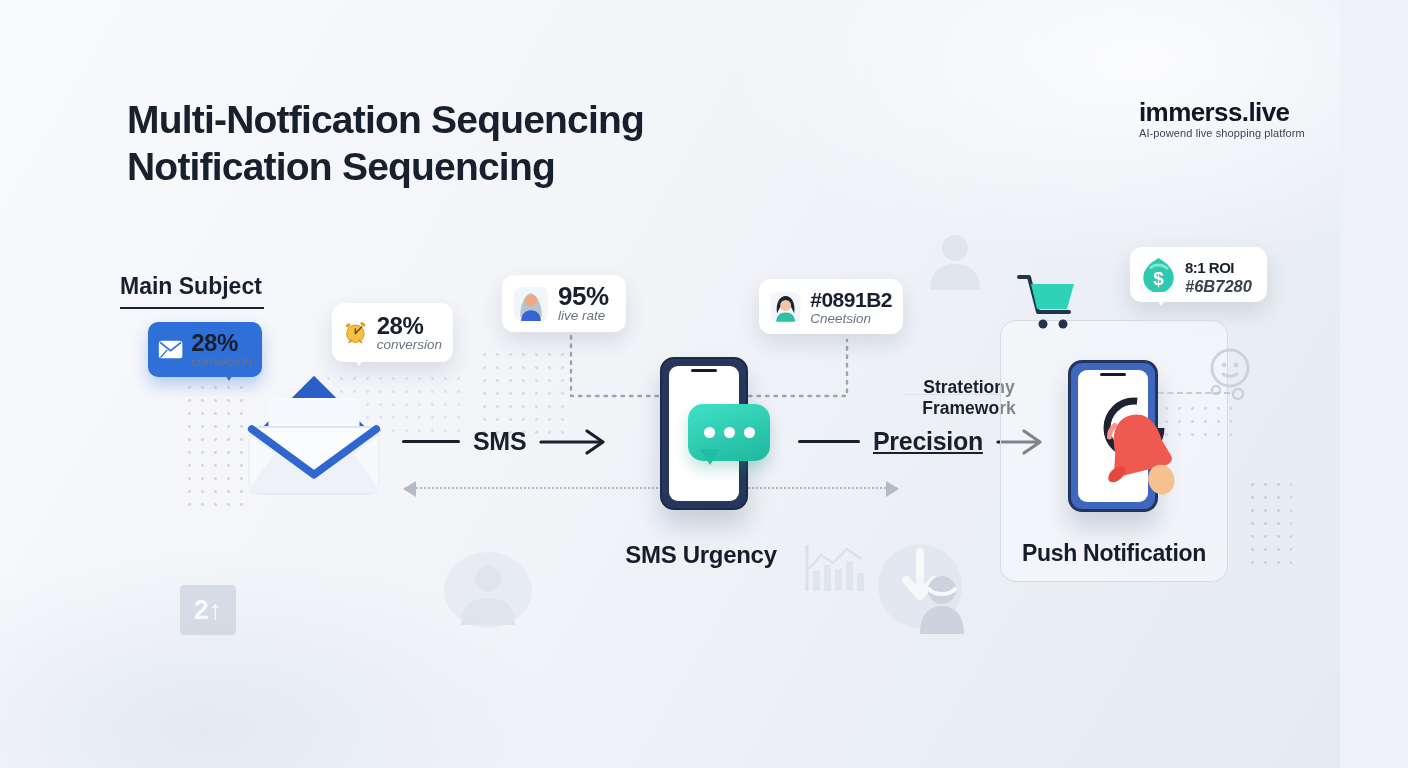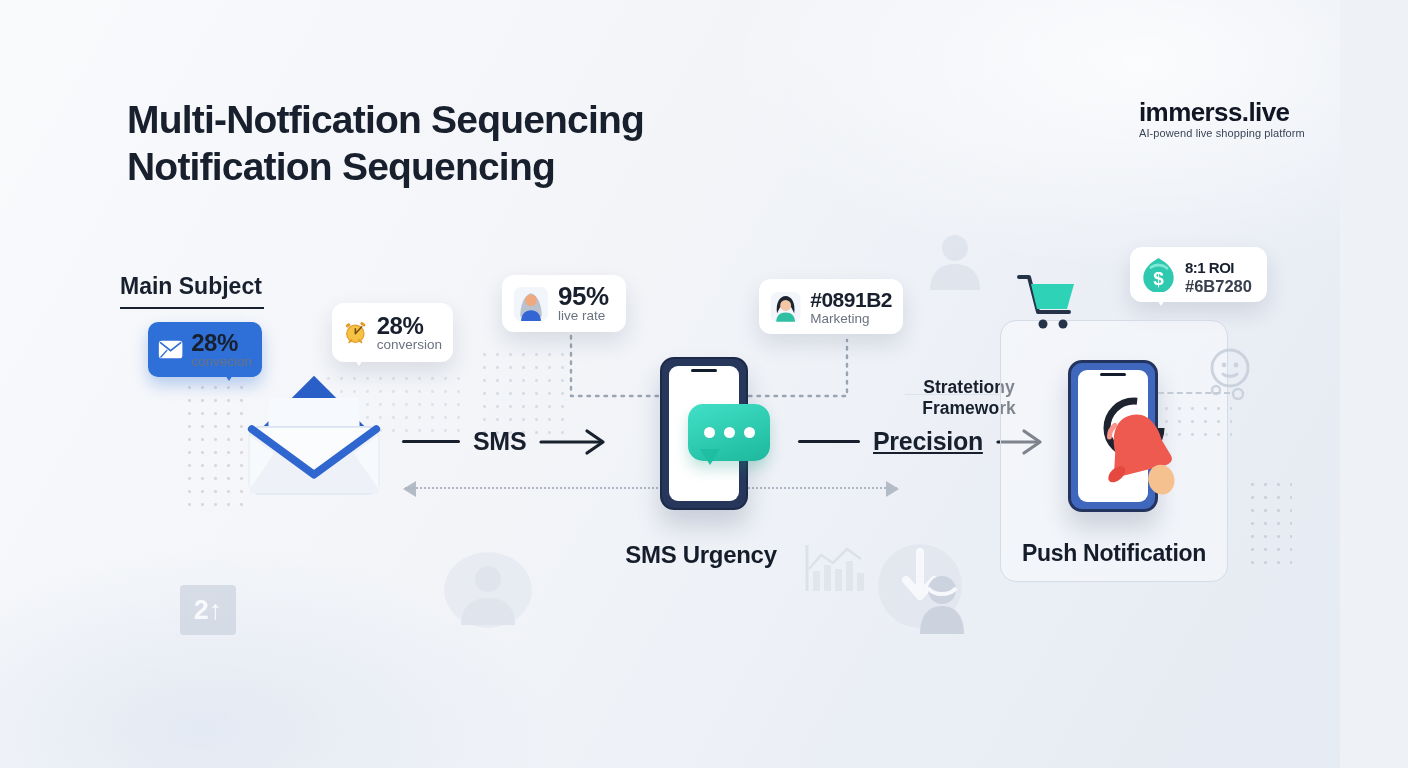--- a/index.html
+++ b/index.html
@@ -36,21 +36,21 @@
   .card-white{background:#fff;box-shadow:0 10px 22px rgba(23,43,77,.12);padding:0 11px;gap:9px;}
   .bubble-clock{left:332px;top:303px;width:121px;height:59px;}
   .bubble-clock::after{content:"";position:absolute;left:18px;bottom:-13px;border:9px solid transparent;
     border-top:14px solid #fff;}
   .card-open{left:502px;top:275px;width:124px;height:57px;}
   .card-hex{left:759px;top:279px;width:144px;height:55px;}
   .bubble-roi{left:1130px;top:247px;width:137px;height:55px;}
   .bubble-roi::after{content:"";position:absolute;left:22px;bottom:-13px;border:9px solid transparent;
     border-top:14px solid #fff;}
   .stat .big{font-size:24px;font-weight:800;color:var(--ink);line-height:23px;letter-spacing:-.5px;}
-  .stat .sub{font-size:13.5px;color:var(--muted);line-height:15px;}
+  .stat .sub{font-size:13.5px;color:var(--muted);line-height:15px;font-style:italic;}
   .card-open .big{font-size:26px;}
   .card-hex .big{font-size:21px;}
   .bubble-roi .big{font-size:15px;}
   .bubble-roi .sub{font-size:16.5px;font-weight:700;color:#39414f;}
   
   .arrow-row{position:absolute;display:flex;align-items:center;gap:13px;color:var(--ink);}
   .arrow-row .bar{height:3px;background:var(--ink);border-radius:2px;}
   .arrow-row .lbl{font-size:25px;font-weight:700;letter-spacing:-.3px;}
   .note{position:absolute;left:904px;top:377px;width:130px;text-align:center;
         font-size:17.5px;font-weight:700;color:var(--ink);line-height:21px;}
@@ -167,21 +167,21 @@
 
   <div class="card card-white card-hex">
     <svg width="38" height="38" viewBox="0 0 40 40">
       <rect x="1" y="1" width="38" height="38" rx="8" fill="#f2f5f9"></rect>
       <path d="M9 28 C7 14 13 6 20 6 C27 6 33 14 31 28 L27 20 L13 20 Z" fill="#1d2430"></path>
       <circle cx="20" cy="18" r="7" fill="#f3c6a5"></circle>
       <path d="M8 39 C8 31 13 27 20 27 C27 27 32 31 32 39 Z" fill="#2fc0a4"></path>
     </svg>
     <div class="stat">
       <div class="big">#0891B2</div>
-      <div class="sub">Marketing</div>
+      <div class="sub">Cneetsion</div>
     </div>
   </div>
 
   <div class="bubble card-white bubble-roi">
     <svg width="35" height="38" viewBox="0 0 36 40">
       <path d="M18 2 C28 8 34 14 34 23 A16 16 0 1 1 2 23 C2 14 8 8 18 2 Z" fill="#2ec9ae"></path>
       <path d="M10 12 A12 10 0 0 1 27 13" fill="none" stroke="#7fe8d4" stroke-width="3" stroke-linecap="round"></path>
       <text x="18" y="30" text-anchor="middle" font-size="20" font-weight="bold" fill="#fff" font-family="Liberation Sans, sans-serif">$</text>
     </svg>
     <div class="stat">

